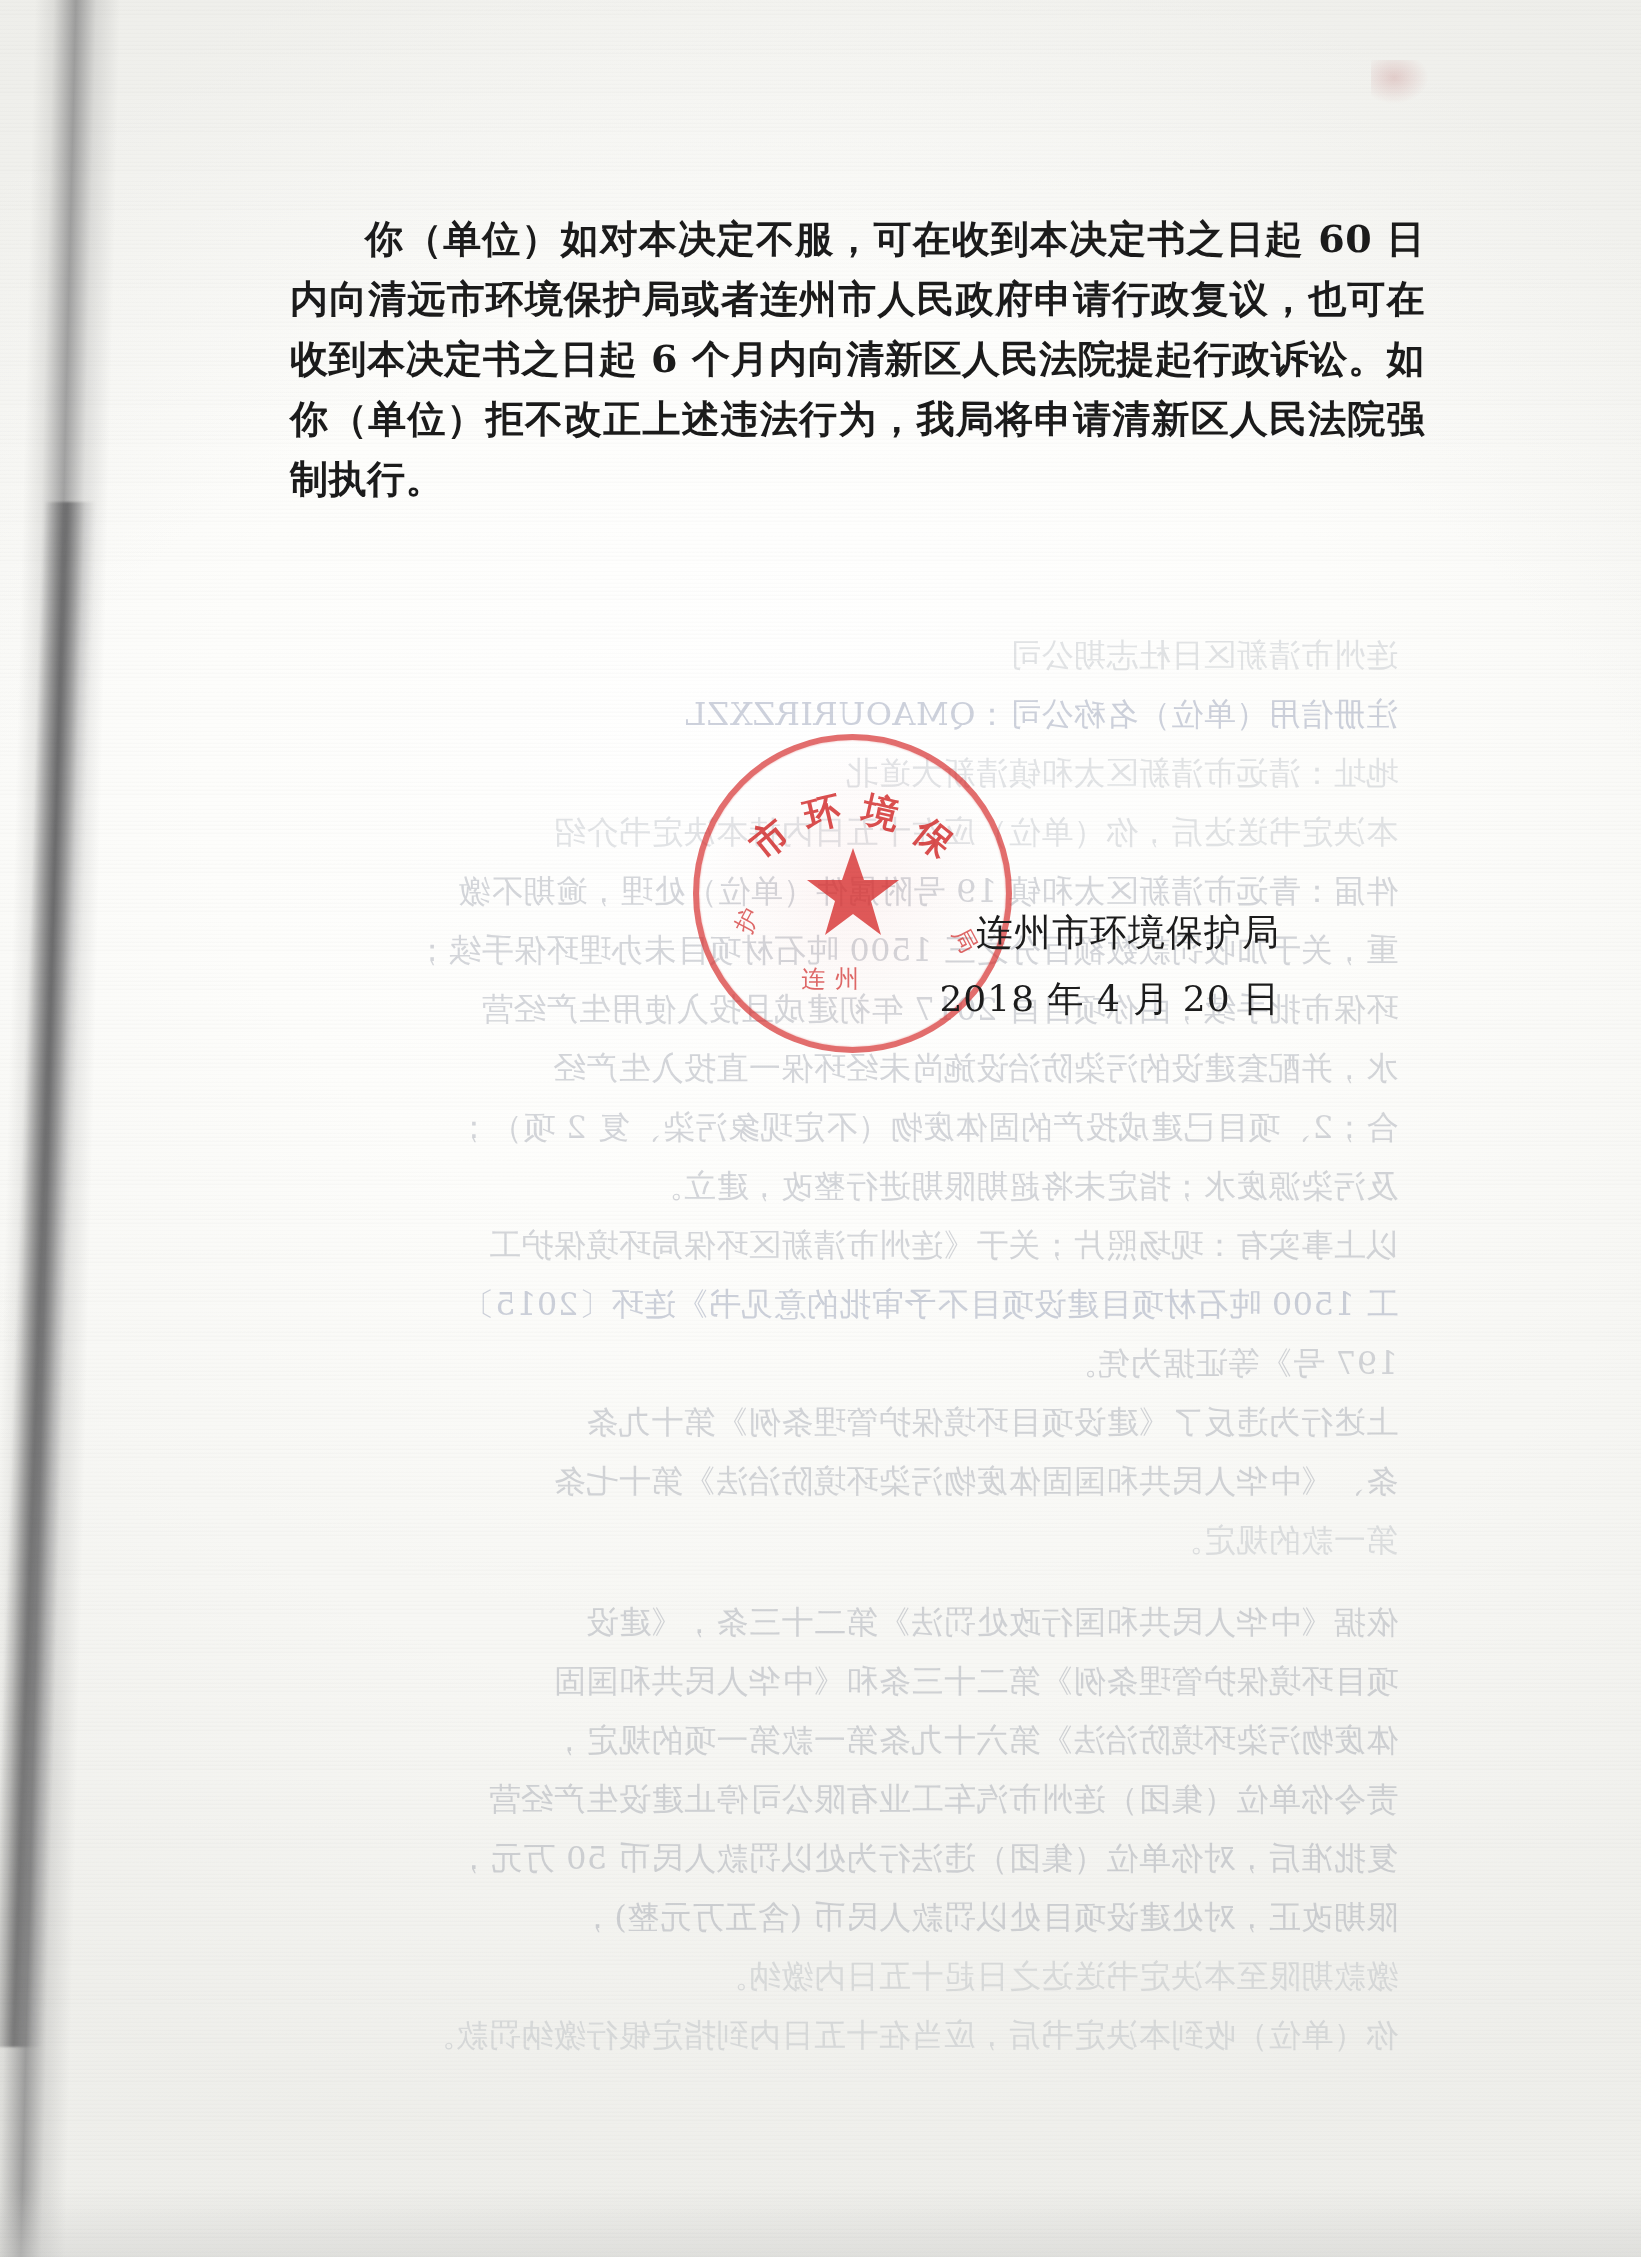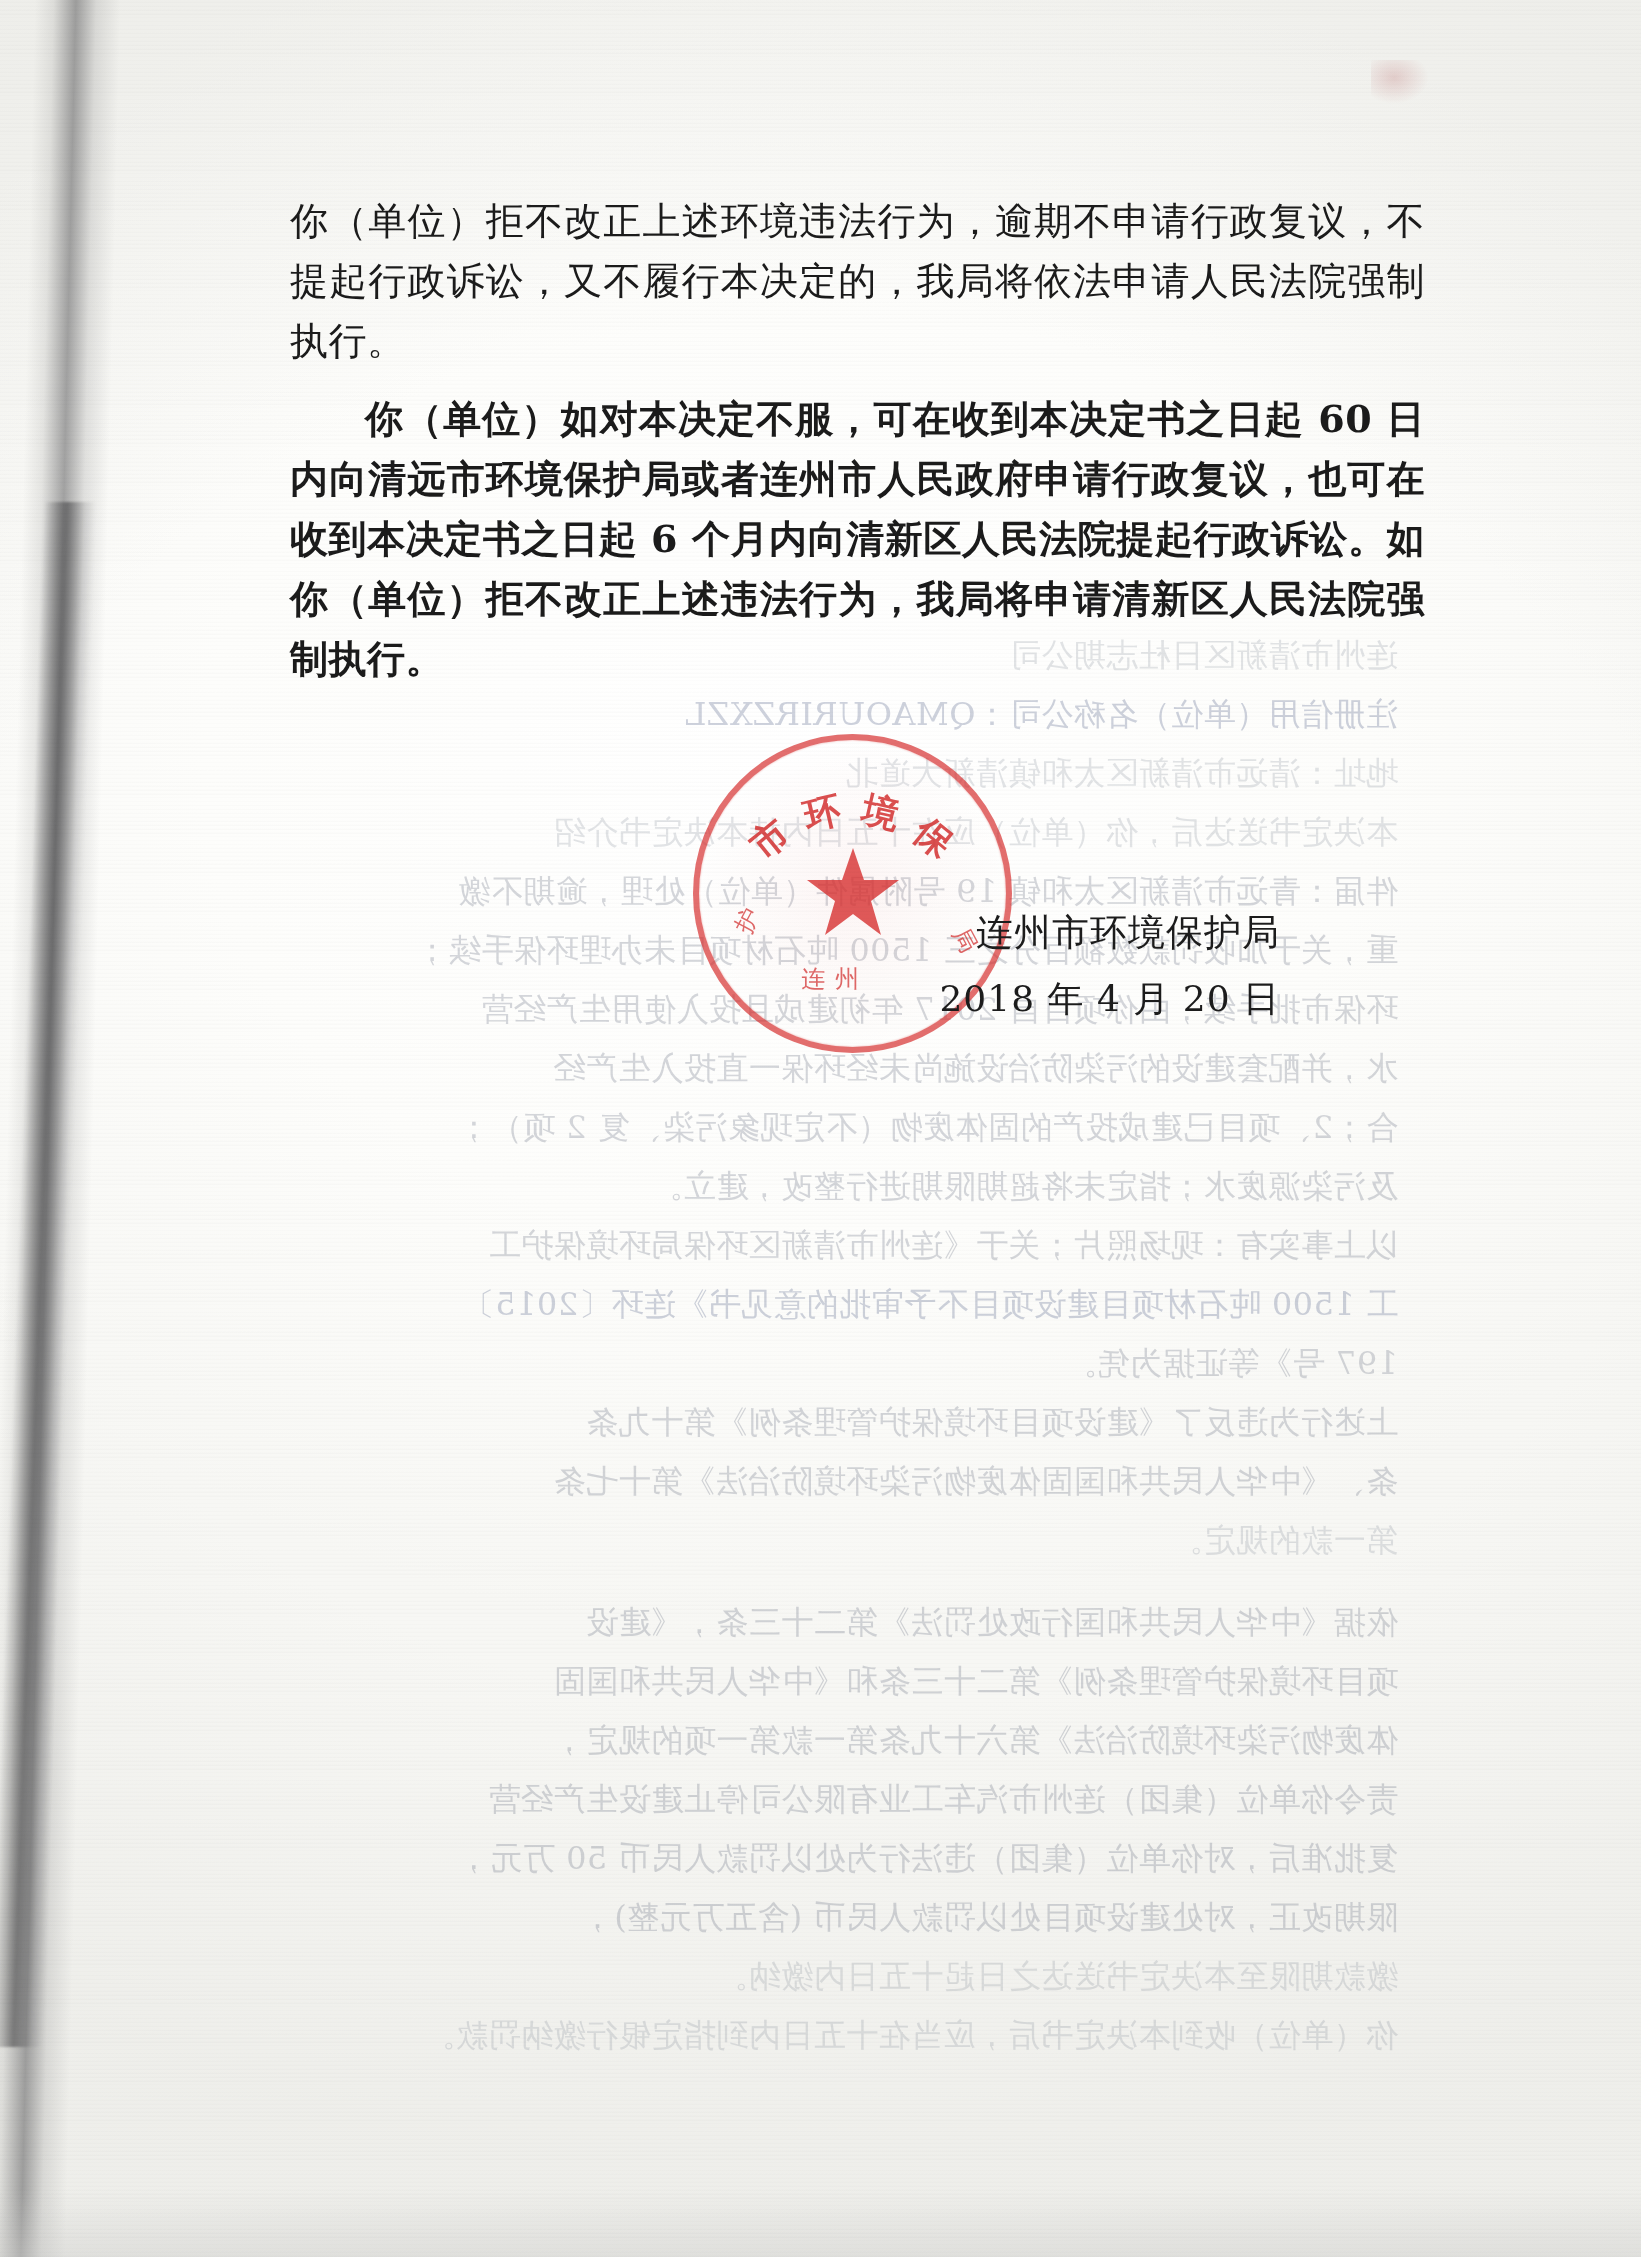--- a/index.html
+++ b/index.html
@@ -257,21 +257,20 @@
     <span class="bl">项目环境保护管理条例》第二十三条和《中华人民共和国固</span>
     <span class="bl">体废物污染环境防治法》第六十九条第一款第一项的规定，</span>
     <span class="bl">责令你单位（集团）连州市汽车工业有限公司停止建设生产经营</span>
     <span class="bl">复批准后，对你单位（集团）违法行为处以罚款人民币 50 万元，</span>
     <span class="bl">限期改正，对处建设项目处以罚款人民币 (含五万元整)，</span>
     <span class="bl faint">缴款期限至本决定书送达之日起十五日内缴纳。</span>
     <span class="bl faint">你（单位）收到本决定书后，应当在十五日内到指定银行缴纳罚款。</span>
   </div>
 
   <div class="doc-body">
-    <p class="para">你（单位）拒不改正上述环境违法行为，逾期不申请行政复议，不提起行政诉讼，又不履行本决定的，我局将依法申请人民法院强制执行。</p>
     <p class="para indent para-2">你（单位）如对本决定不服，可在收到本决定书之日起 60 日内向清远市环境保护局或者连州市人民政府申请行政复议，也可在收到本决定书之日起 6 个月内向清新区人民法院提起行政诉讼。如你（单位）拒不改正上述违法行为，我局将申请清新区人民法院强制执行。</p>
   </div>
 
   <div class="seal">
     <div class="seal-ring"></div>
     <div class="seal-inner-glow"></div>
     <svg class="seal-arc" viewBox="0 0 330 330">
       <defs>
         <path id="arcTop" d="M 46,186 A 122,122 0 0 1 284,186" fill="none"></path>
         <path id="arcBot" d="M 58,196 A 114,114 0 0 0 272,196" fill="none"></path>

